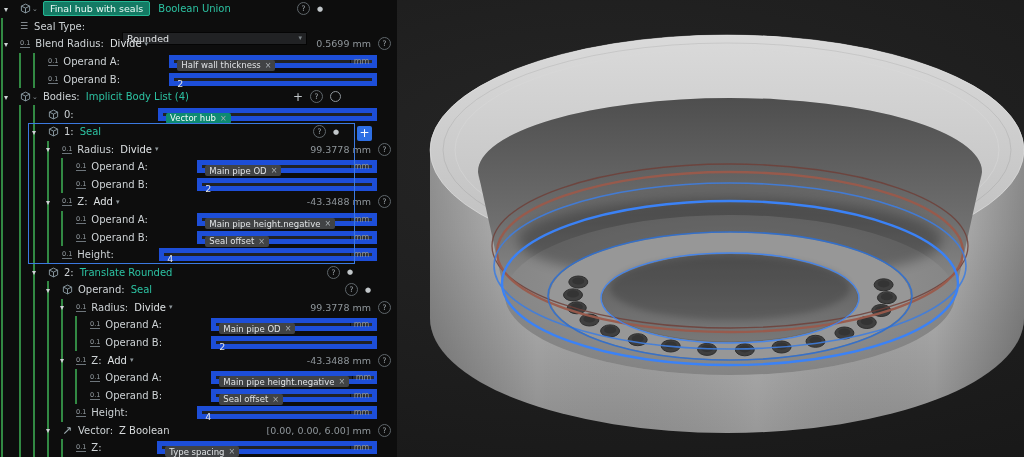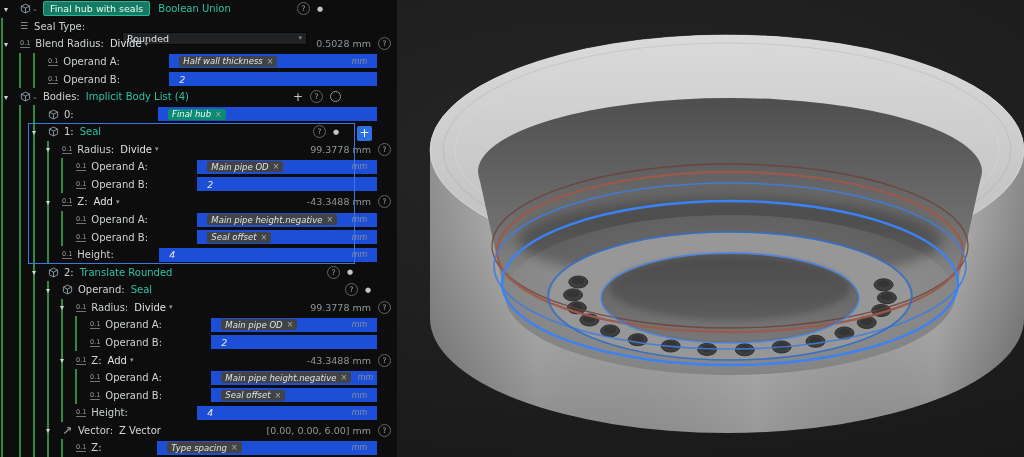--- a/index.html
+++ b/index.html
@@ -19,21 +19,21 @@
   .sp{flex:1;}
   .val{color:#8f969b;font-size:9.5px;white-space:nowrap;}
   .qicon{width:11px;height:11px;border:1px solid #5f666b;border-radius:50%;color:#9aa1a6;font-size:7.5px;line-height:11px;text-align:center;margin-left:7px;flex:0 0 auto;cursor:pointer;}
   .dot{color:#c2c7ca;font-size:7px;margin-left:7px;cursor:pointer;}
   .oicon{width:9px;height:9px;border:1px solid #8d9499;border-radius:50%;margin-left:7px;flex:0 0 auto;cursor:pointer;}
   .plusicon{color:#c2c7ca;font-size:12px;line-height:10px;margin-left:7px;cursor:pointer;}
   .scalar{font-size:6.5px;color:#98a0a6;border-bottom:1px solid #6d757b;margin-right:5px;line-height:8px;flex:0 0 auto;}
   .icon{margin-right:5px;display:inline-flex;align-items:center;flex:0 0 auto;color:#93a3ab;}
   .icon .ccaret{font-size:7px;color:#8e969b;margin-left:1px;}
   .listicon{font-size:9px;color:#a5adb3;margin-right:6px;flex:0 0 auto;}
-  .field{flex:1;display:flex;align-items:center;height:13px;background:#212224;border:7px solid #1d4ed8;padding:0 0 0 3px;min-width:0;box-sizing:border-box;cursor:text;font-style:italic;}
+  .field{flex:1;display:flex;height:13px;background:#212224;border:5px solid #1d4ed8;padding:0 0 0 3px;min-width:0;box-sizing:border-box;cursor:text;}
   .field .txt{font-size:9.5px;color:#e2e5e7;white-space:nowrap;}
   .unit{margin-left:auto;align-self:stretch;display:flex;align-items:center;justify-content:center;width:21px;background:#2d2e30;color:#8c9296;font-size:8px;border-left:1px solid #0a0a0a;flex:0 0 auto;}
   .chip{display:inline-flex;align-items:center;gap:4px;background:#414345;border-radius:2px;padding:0 4px;height:11px;font-size:8.5px;color:#e0e3e5;white-space:nowrap;cursor:pointer;margin-right:3px;}
   .chip .x{color:#aab0b4;font-size:8px;cursor:pointer;}
   .chip.teal{background:#0d8a72;color:#f0fbf8;}
   .chip.hdr{background:#147a64;color:#eafaf5;height:13px;font-size:9.5px;border:1px solid #23b793;margin-right:8px;padding:0 6px;}
   .selectf{display:flex;align-items:center;height:13px;background:#212224;border:1px solid #050505;padding:0 4px;font-size:9.5px;color:#e2e5e7;cursor:pointer;box-sizing:border-box;flex:0 0 auto;}
   .selectf .caret{margin-left:auto;color:#7c8387;font-size:7px;padding-left:26px;}
   .sel-overlay{position:absolute;left:28px;top:123px;width:327px;height:141px;border:1px solid #3b79e0;pointer-events:none;z-index:3;box-sizing:border-box;}
   .sel-plus{position:absolute;right:-18px;top:2px;width:15px;height:15px;background:#2e6fe4;color:#fff;border-radius:2px;font-size:12px;line-height:15px;text-align:center;pointer-events:auto;cursor:pointer;}
@@ -182,21 +182,21 @@
         <div class="row" style="padding-left: 20px; padding-right: 6px;">
           <div class="guide" style="left: 1px;"></div>
           <div class="tri" style="left: 0px;">▾</div>
           <span class="scalar">0.1</span>
           <span class="lbl">Blend Radius:</span>
           <span class="dd">
             <span>Divide</span>
             <span class="caret">▾</span>
           </span>
           <span class="sp"></span>
-          <span class="val">0.5028 mm</span>
+          <span class="val">0.5699 mm</span>
           <span class="qicon">?</span>
         </div>
         <div class="row" style="padding-left: 48px;">
           <div class="guide" style="left: 1px;"></div>
           <div class="guide" style="left: 19px;"></div>
           <div class="guide" style="left: 33px;"></div>
           <span class="scalar">0.1</span>
           <span class="lbl" style="flex: 0 0 100px;">Operand A:</span>
           <div class="field">
             <span class="chip">
@@ -239,21 +239,21 @@
           <div class="guide" style="left: 33px;"></div>
           <span class="icon">
             <svg width="11" height="11" viewBox="0 0 12 12">
               <path d="M6 1.2 10.5 3.4v5.2L6 10.8 1.5 8.6V3.4Z" fill="none" stroke="#8fa0a8" stroke-width="1"></path>
               <path d="M1.5 3.4 6 5.6l4.5-2.2M6 5.6v5.2" fill="none" stroke="#8fa0a8" stroke-width="1"></path>
             </svg>
           </span>
           <span class="lbl" style="flex: 0 0 88px;">0:</span>
           <div class="field">
             <span class="chip teal">
-              <span>Final hub</span>
+              <span>Vector hub</span>
               <span class="x">×</span>
             </span>
           </div>
         </div>
         <div class="row" style="padding-left: 48px; padding-right: 58px;">
           <div class="guide" style="left: 1px;"></div>
           <div class="guide" style="left: 19px;"></div>
           <div class="guide" style="left: 33px;"></div>
           <div class="tri" style="left: 28px;">▾</div>
           <span class="icon">
@@ -524,21 +524,21 @@
           <div class="guide" style="left: 33px;"></div>
           <div class="guide" style="left: 47px;"></div>
           <div class="tri" style="left: 42px;">▾</div>
           <span class="icon">
             <svg width="11" height="11" viewBox="0 0 12 12">
               <path d="M2.5 9.5 9 3" stroke="#9aa7ad" stroke-width="1.2" fill="none"></path>
               <path d="M9 3H5.6M9 3v3.4" stroke="#9aa7ad" stroke-width="1.2" fill="none"></path>
             </svg>
           </span>
           <span class="lbl">Vector:</span>
-          <span class="plainv">Z Vector</span>
+          <span class="plainv">Z Boolean</span>
           <span class="sp"></span>
           <span class="val">[0.00, 0.00, 6.00] mm</span>
           <span class="qicon">?</span>
         </div>
         <div class="row" style="padding-left: 76px;">
           <div class="guide" style="left: 1px;"></div>
           <div class="guide" style="left: 19px;"></div>
           <div class="guide" style="left: 33px;"></div>
           <div class="guide" style="left: 47px;"></div>
           <div class="guide" style="left: 61px;"></div>

